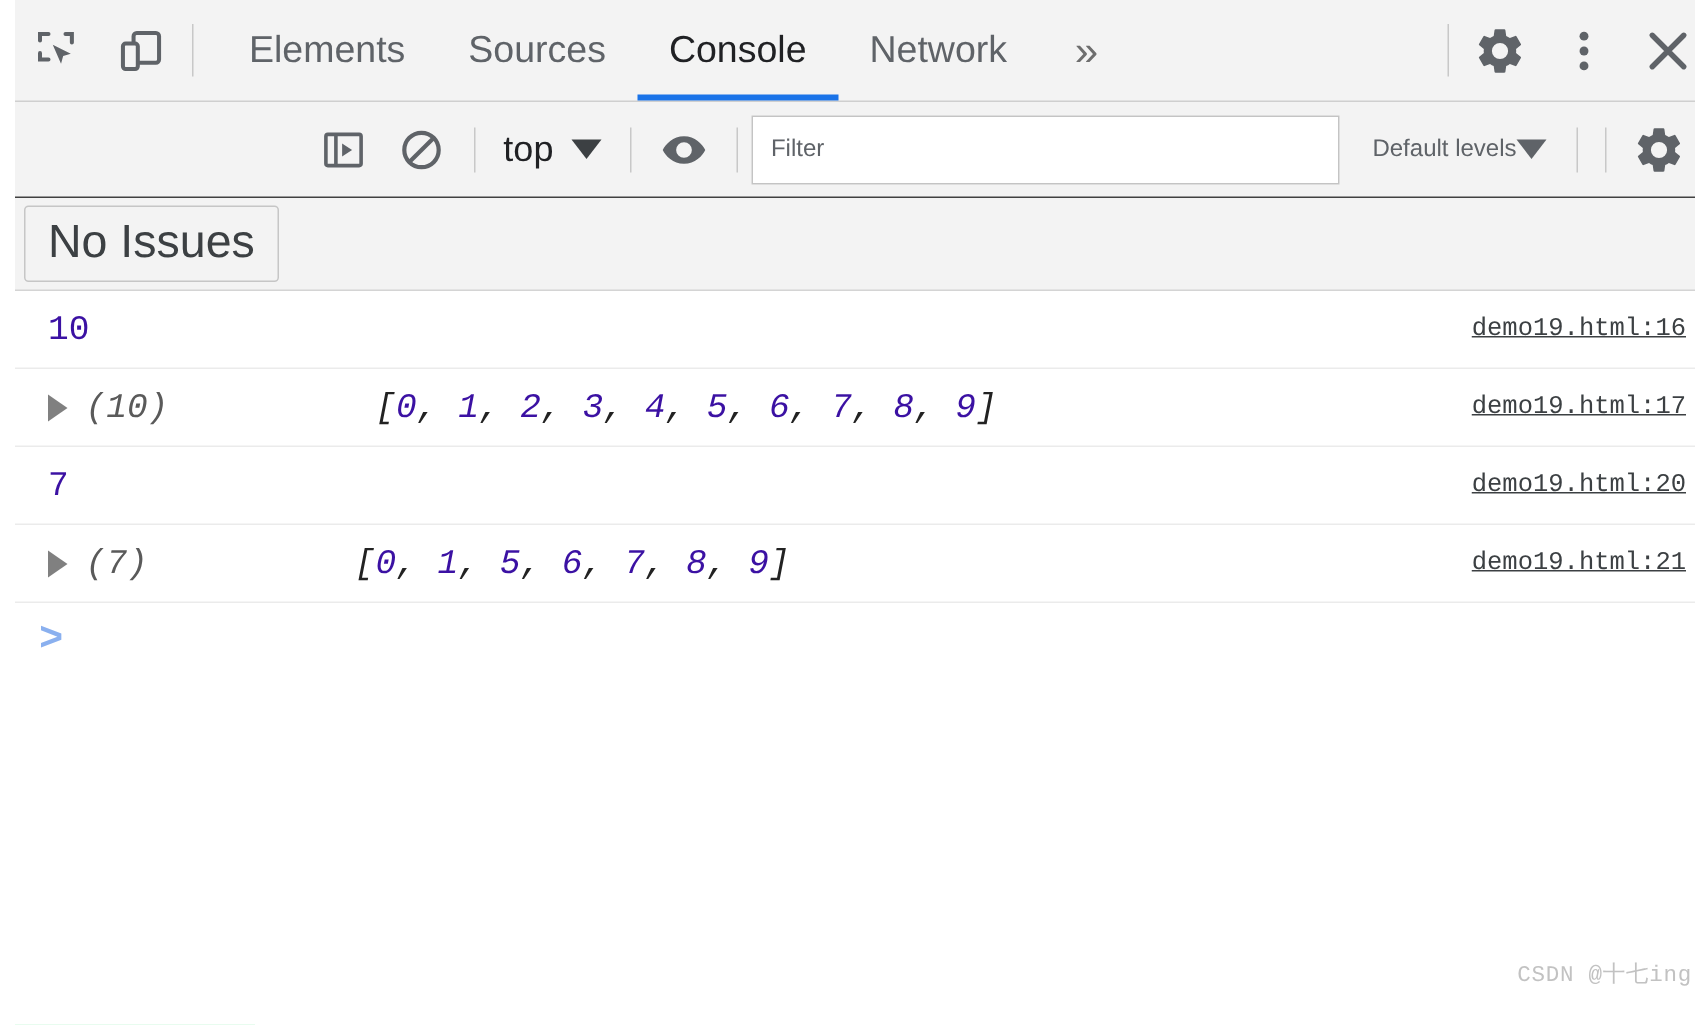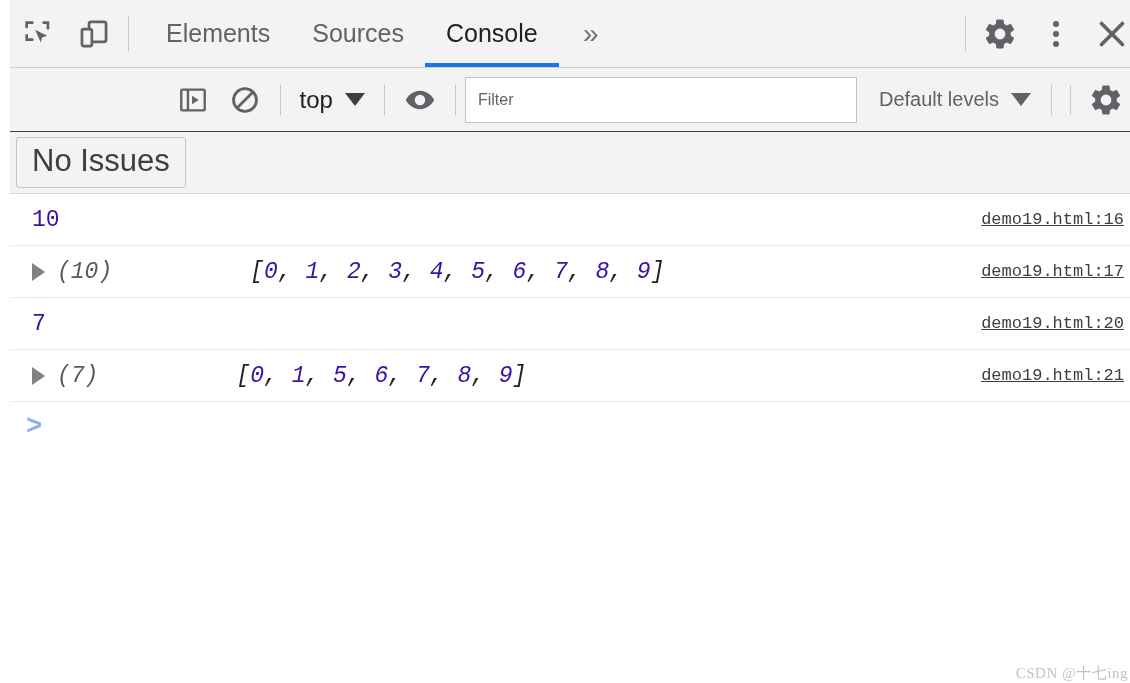--- a/index.html
+++ b/index.html
@@ -137,23 +137,23 @@
     color: #202124;
     padding: 0 12px;
     box-sizing: border-box;
     font-family: "Liberation Sans", sans-serif;
     outline: none;
   }
   .filter-input::placeholder { color: #5f6368; }
   .levels {
     display: flex;
     align-items: center;
-    gap: 12px;
+    gap: 0;
     margin-left: 22px;
-    font-size: 20px;
+    font-size: 16px;
     color: #5f6368;
     cursor: pointer;
     white-space: nowrap;
   }
   .levels .caret { border-top-color: #5f6368; }
 
   
   .issuesbar {
     height: 62px;
     min-height: 62px;
@@ -238,24 +238,24 @@
   }
   .prompt-caret {
     color: #8ab0ef;
     font-size: 27px;
     font-family: "Liberation Mono", monospace;
     font-weight: bold;
   }
   .watermark {
     position: absolute;
     right: 12px;
-    bottom: 0;
+    bottom: 24px;
     font-size: 15px;
     color: #c2c2c2;
-    font-family: Liberation Serif, serif;
+    font-family: Liberation Mono, monospace;
     letter-spacing: 0.5px;
   }
 </style>
 </head>
 <body>
 
 <div class="devtools">
 
   <div class="tabbar">
     <div class="tb-icon">
@@ -274,20 +274,23 @@
 
     <div class="tabs">
       <div class="tab">
         <span>Elements</span>
       </div>
       <div class="tab">
         <span>Sources</span>
       </div>
       <div class="tab active">
         <span>Console</span>
+      </div>
+      <div class="tab">
+        <span>Network</span>
       </div>
     </div>
 
     <div class="tb-more">
       <span>»</span>
     </div>
 
     <div class="spacer"></div>
 
     <div class="tb-right">

